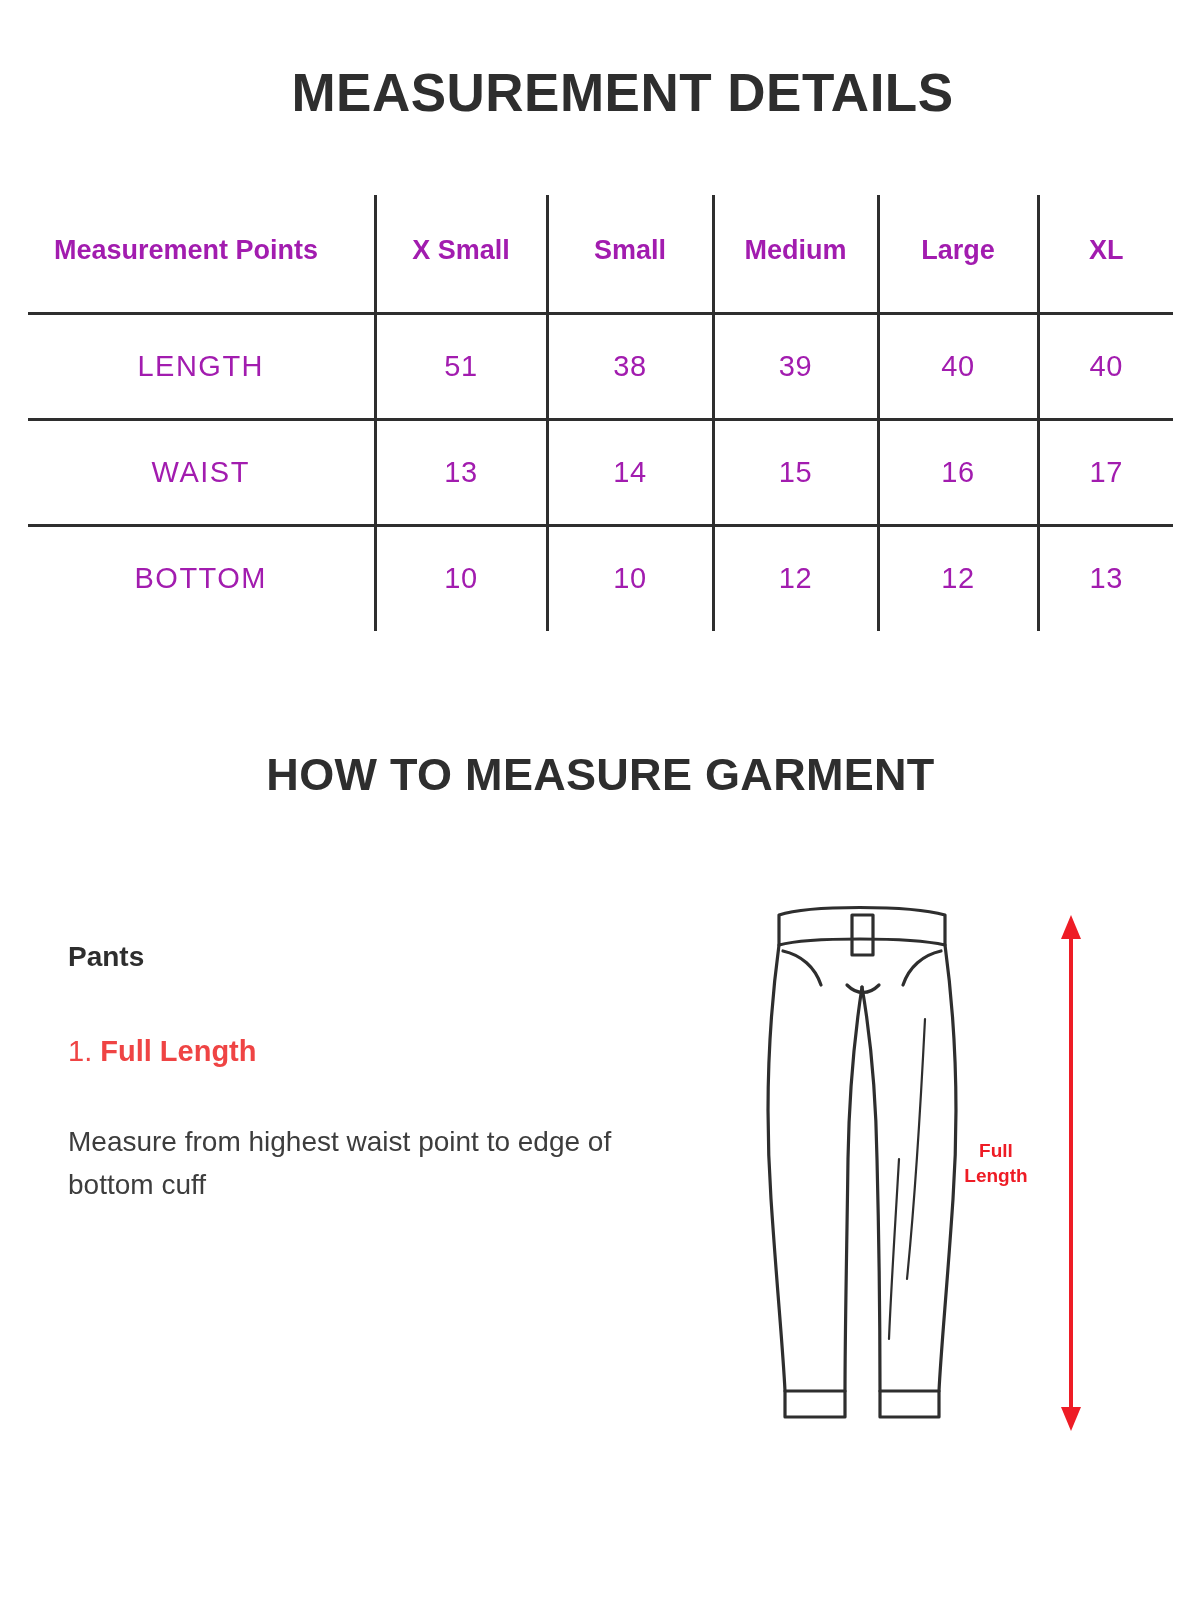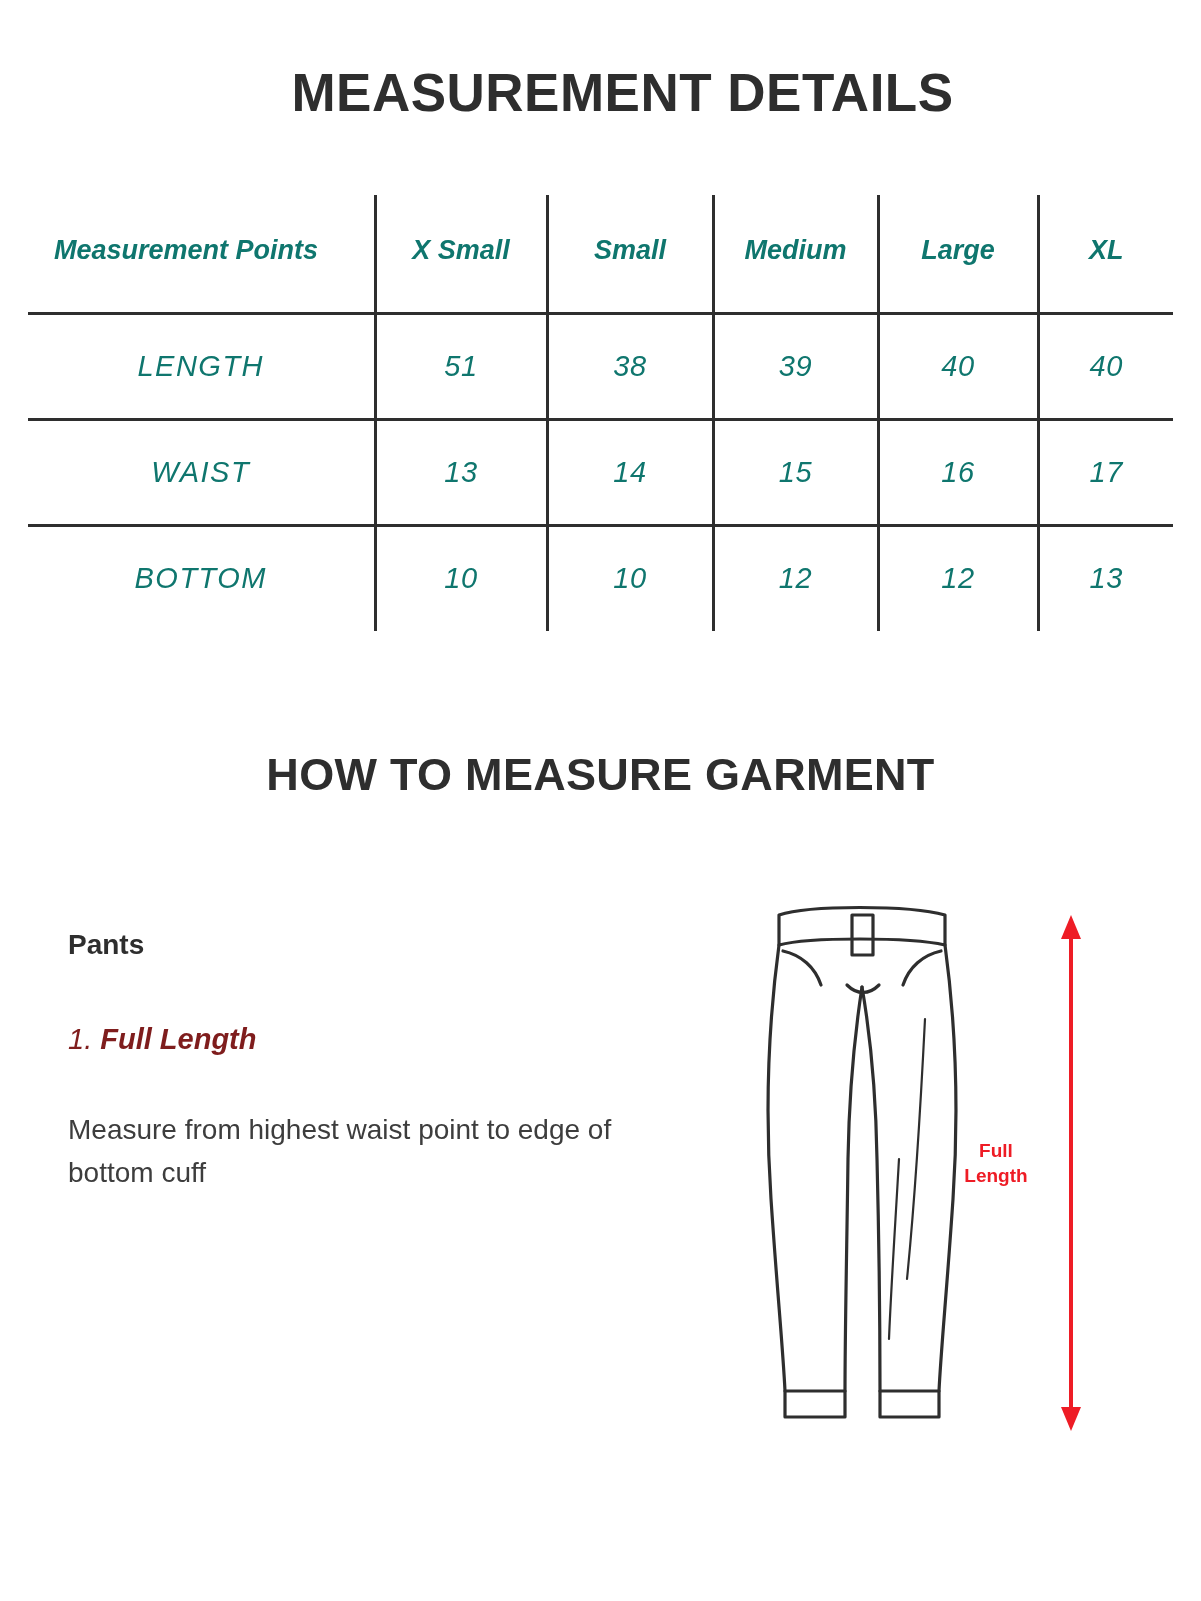--- a/index.html
+++ b/index.html
@@ -42,22 +42,21 @@
   table.size-table {
     width: 1145px;
     border-collapse: collapse;
     table-layout: fixed;
   }
   table.size-table th,
   table.size-table td {
     border: 0;
     text-align: center;
     vertical-align: middle;
-    color: #0f766e;
-    font-style: italic;
+    color: #a21caf;
   }
   
   table.size-table th:not(:first-child),
   table.size-table td:not(:first-child) {
     border-left: 3px solid #2e2e2e;
   }
   table.size-table thead th {
     font-weight: bold;
     font-size: 27px;
     padding: 18px 6px 24px 6px;
@@ -118,27 +117,26 @@
   }
   .howto-left {
     width: 660px;
     flex: 0 0 660px;
     padding-top: 6px;
   }
   .garment-name {
     font-weight: bold;
     font-size: 28px;
     color: #2e2e2e;
-    margin: 4px 0 62px 0;
+    margin: 16px 0 62px 0;
   }
   .step-line {
     font-size: 29px;
-    color: #7f1d1d;
+    color: #ef4444;
     margin: 4px 0 52px 0;
-    font-style: italic;
   }
   .step-num {
     font-weight: normal;
   }
   .step-name {
     font-weight: bold;
   }
   .step-desc {
     font-size: 28px;
     line-height: 1.55;

